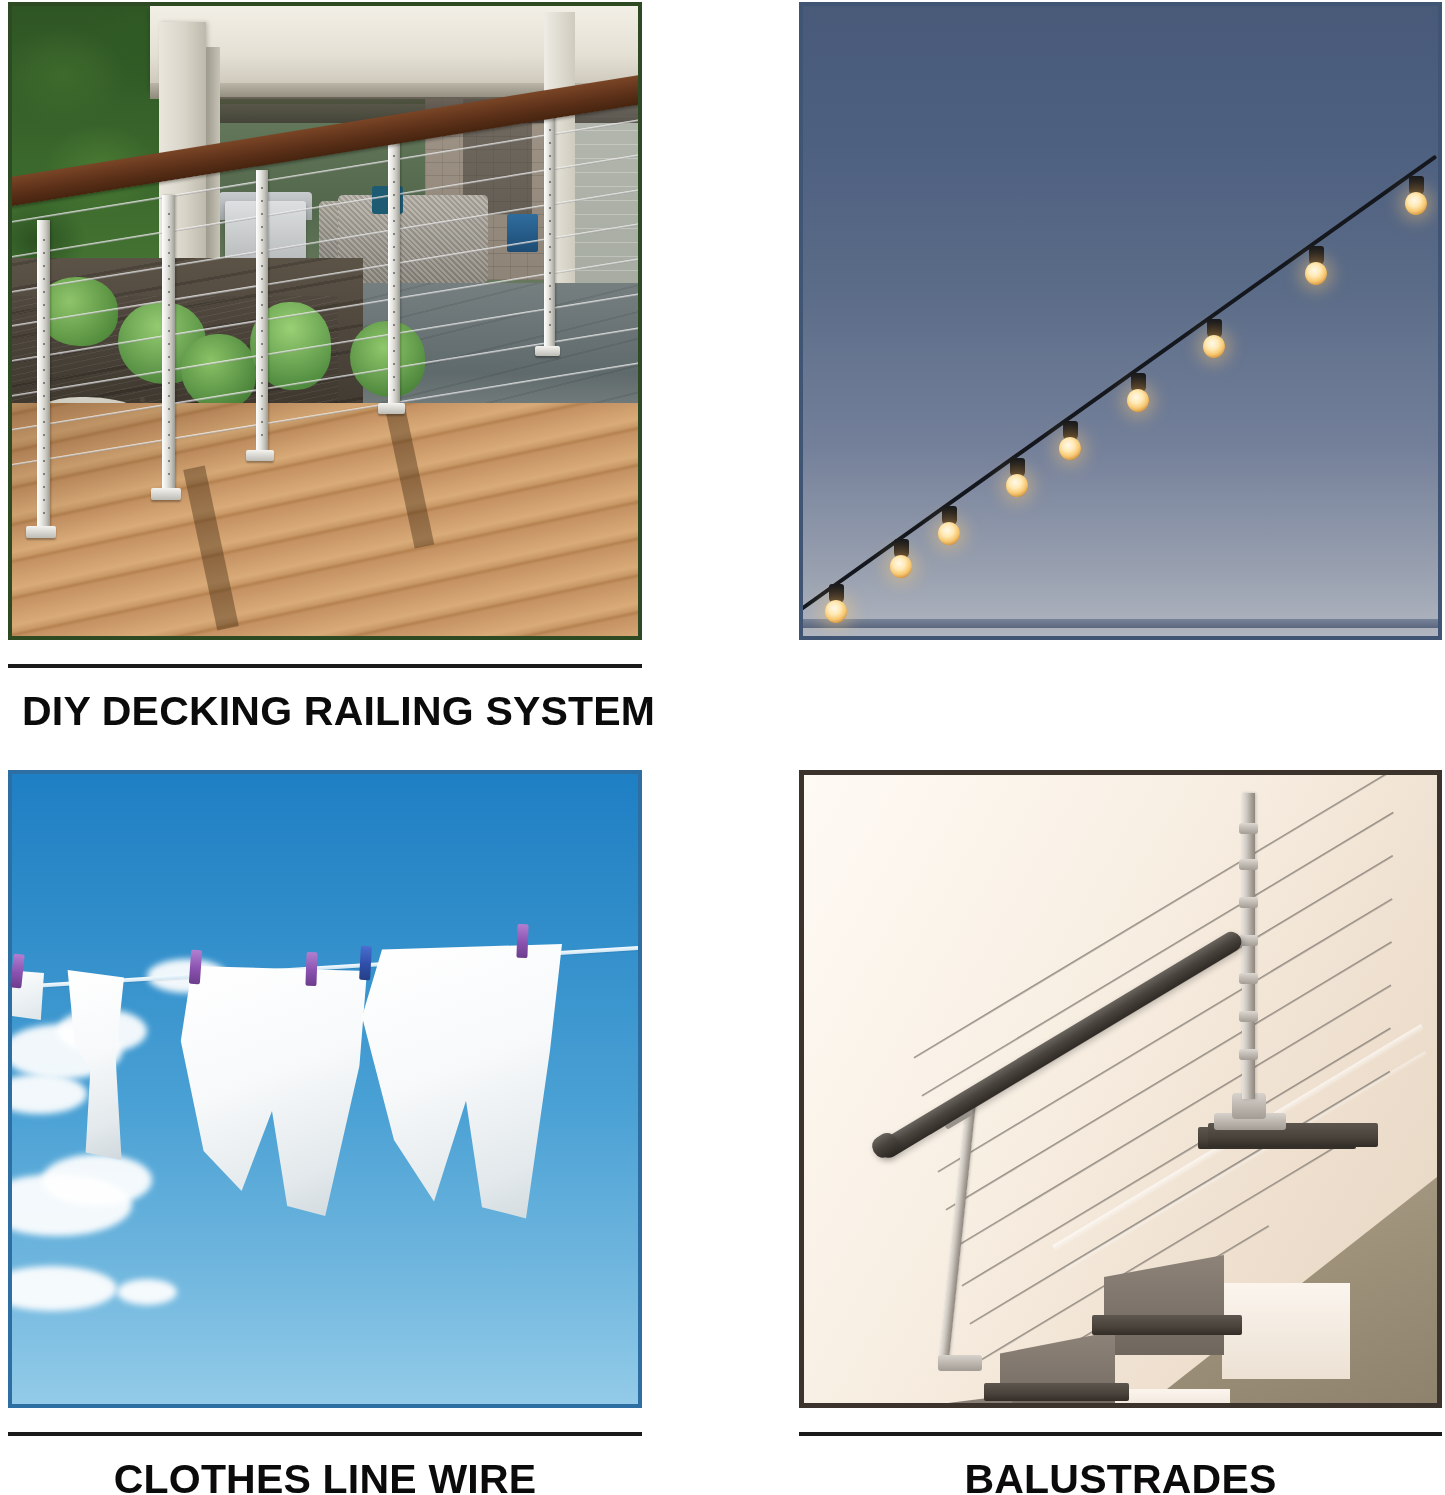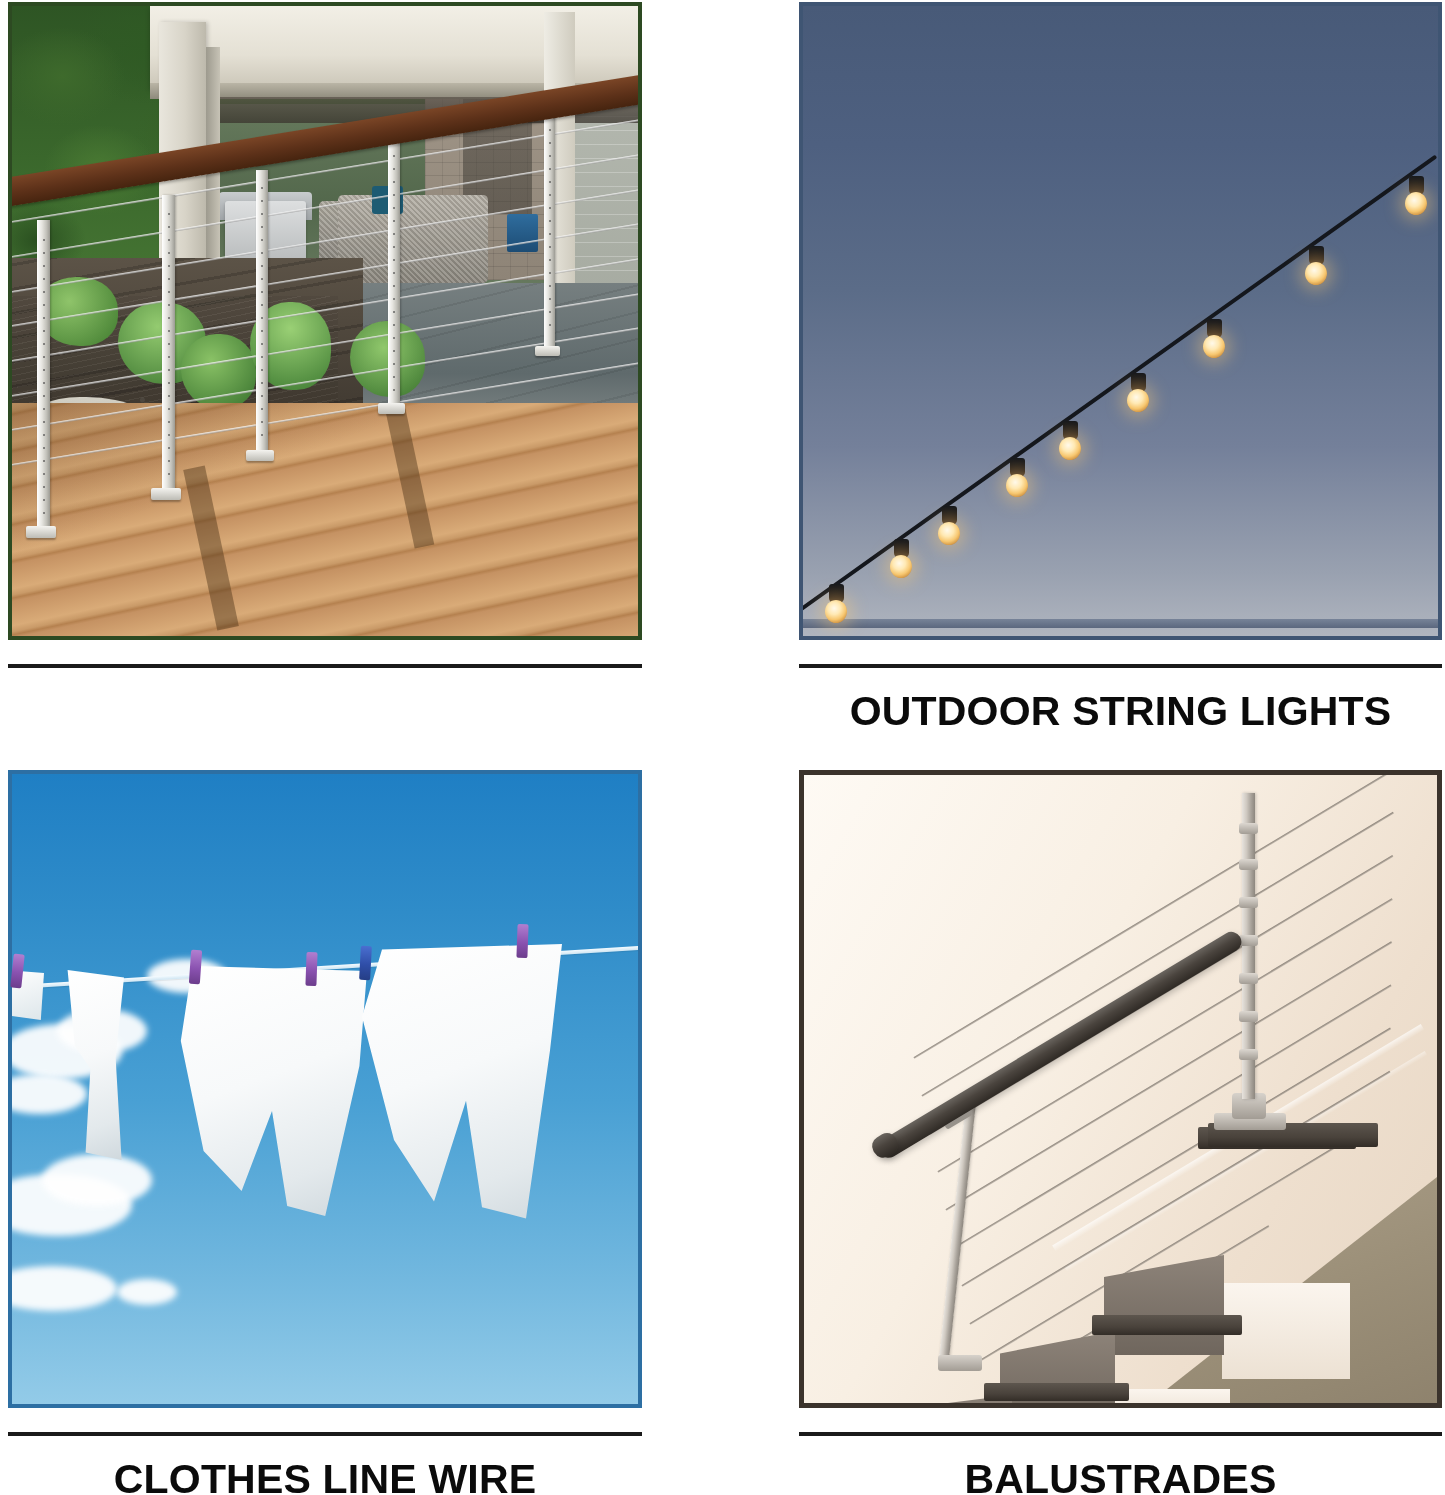--- a/index.html
+++ b/index.html
@@ -468,20 +468,21 @@
 
       <div class="rail-post" style="left:85%; top:15%; width:11px; height:40%;"></div>
       <div class="post-base" style="left:83.6%; top:54%; width:25px; height:10px;"></div>
 
       <div class="handrail"></div>
     </div>
   </div>
 
   <div class="caption-wrap" id="cap-deck">
     <div class="caption-rule"></div>
+    <div class="caption-text">DIY DECKING RAILING SYSTEM</div>
   </div>
 
   <div class="photo" id="panel-lights">
     <div class="horizon-line"></div>
 
     <div class="light-wire" style="left:-10px; top:607px; width:790px; transform: rotate(-35.5deg);"></div>
 
     <div class="bulb-socket" style="left:26px;  top:578px;"></div>
     <div class="bulb" style="left:22px;  top:594px;"></div>
 
@@ -503,24 +504,20 @@
     <div class="bulb-socket" style="left:404px; top:313px;"></div>
     <div class="bulb" style="left:400px; top:329px;"></div>
 
     <div class="bulb-socket" style="left:506px; top:240px;"></div>
     <div class="bulb" style="left:502px; top:256px;"></div>
 
     <div class="bulb-socket" style="left:606px; top:170px;"></div>
     <div class="bulb" style="left:602px; top:186px;"></div>
   </div>
 
-  <div class="caption-wrap" id="cap-lights">
-    <div class="caption-rule"></div>
-    <div class="caption-text">OUTDOOR STRING LIGHTS</div>
-  </div>
 
   <div class="photo" id="panel-clothes">
 
     <div class="cloud" style="left:-30px; top:400px; width:150px; height:62px;"></div>
     <div class="cloud" style="left:30px;  top:380px; width:110px; height:52px;"></div>
     <div class="cloud" style="left:-10px; top:250px; width:120px; height:55px;"></div>
     <div class="cloud" style="left:45px;  top:235px; width:90px;  height:44px;"></div>
     <div class="cloud" style="left:-25px; top:492px; width:130px; height:45px;"></div>
     <div class="cloud" style="left:105px; top:505px; width:60px;  height:26px;"></div>
     <div class="cloud" style="left:135px; top:185px; width:80px;  height:34px;"></div>

